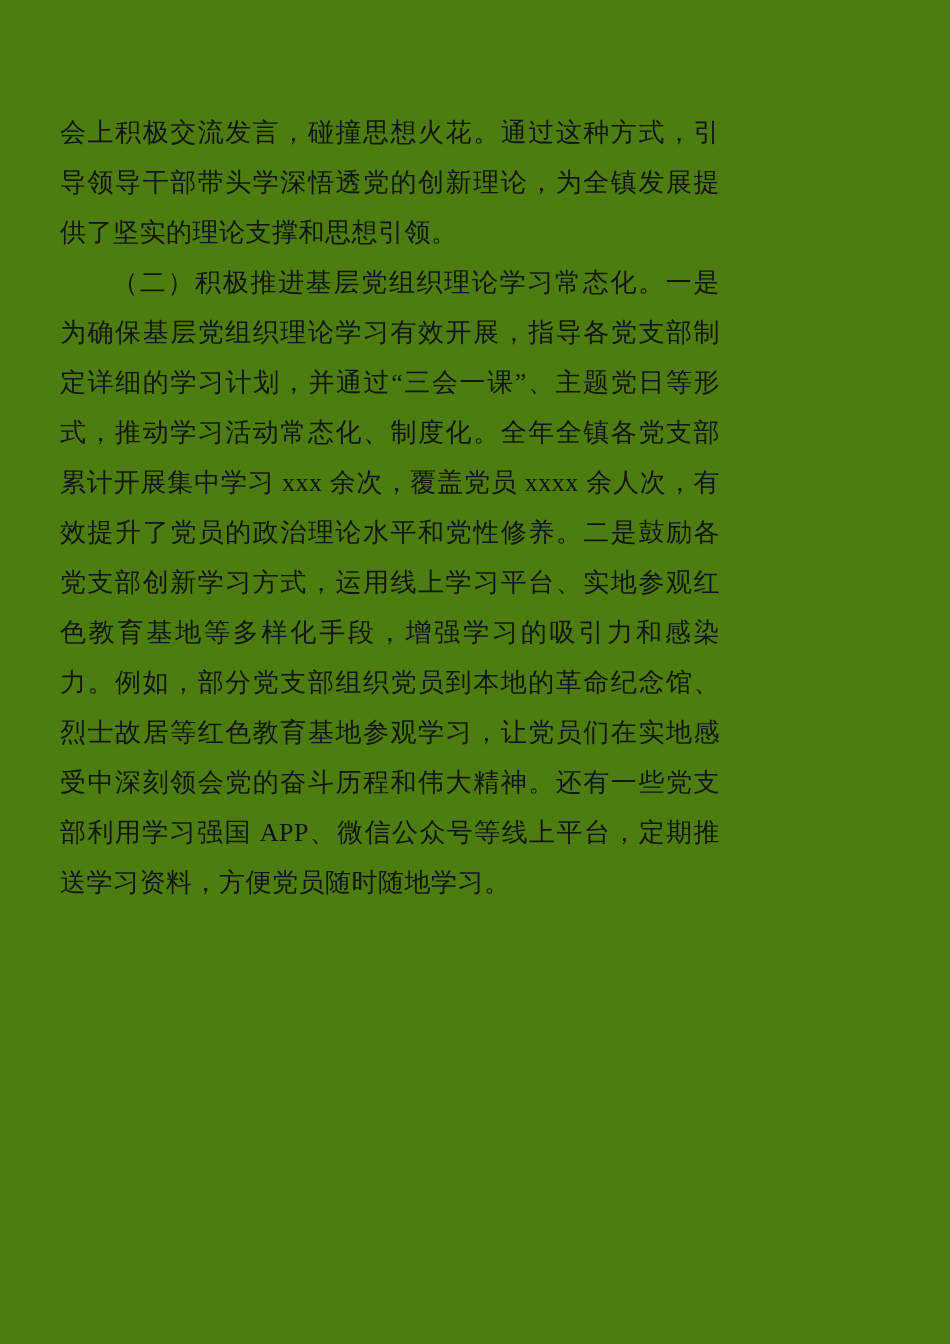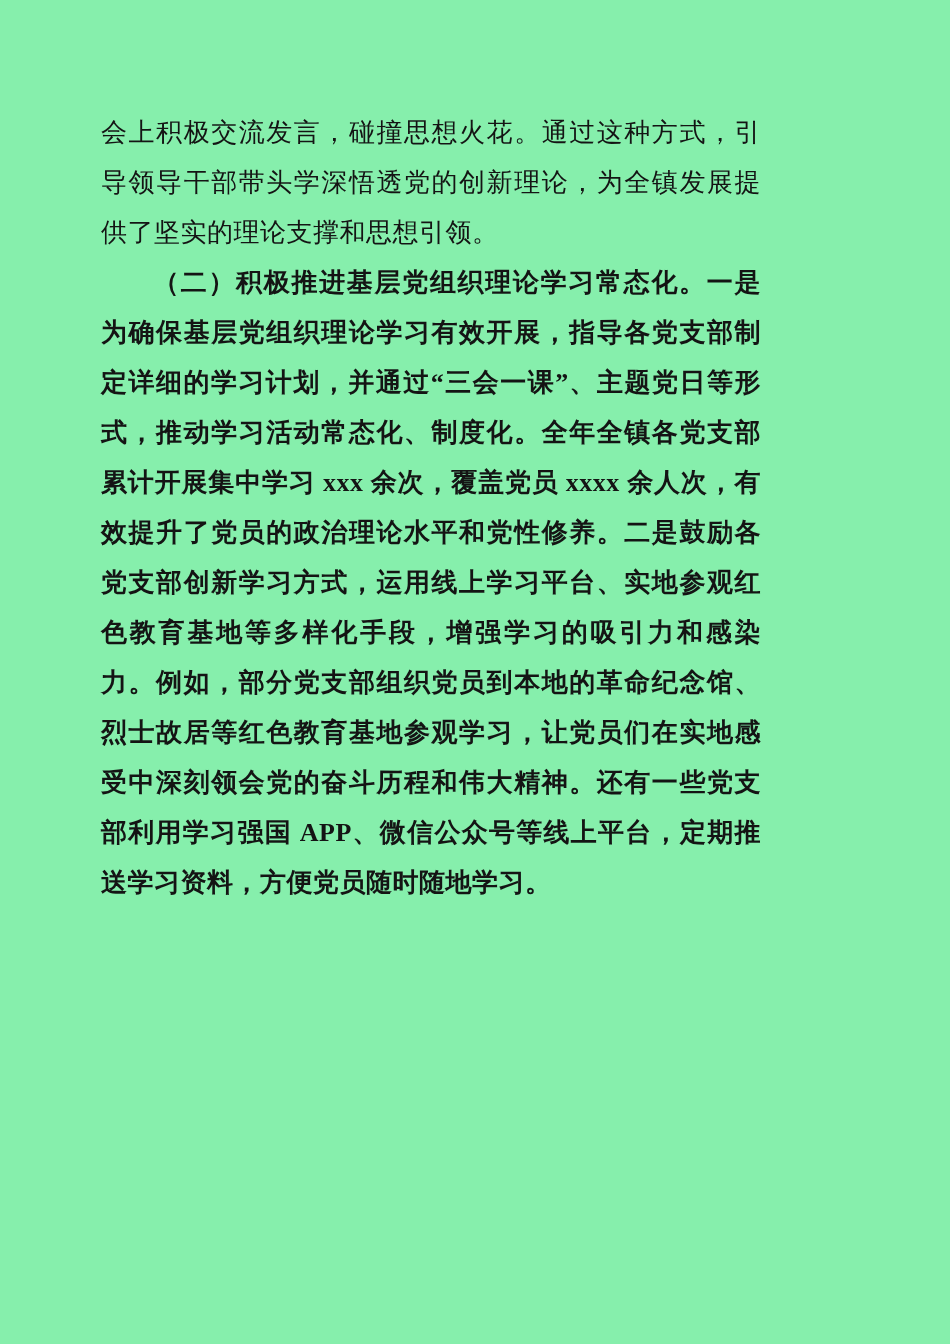--- a/index.html
+++ b/index.html
@@ -10,39 +10,38 @@
     width: 950px;
     height: 1344px;
     background: #ffffff;
     overflow: hidden;
     font-family: "Liberation Serif", "DejaVu Serif", serif;
   }
   .document-page {
     box-sizing: border-box;
     width: 950px;
     height: 1344px;
-    padding: 108px 145px 0 101px;
-    background: #86efac;
+    padding: 108px 145px 0 60px;
+    background: #4d7c0f;
   }
   .document-body {
     width: 660px;
     color: #141414;
   }
   .para {
     margin: 0;
     font-size: 26px;
     line-height: 50px;
     text-align: justify;
     text-justify: inter-character;
     letter-spacing: 0.5px;
     word-break: break-all;
   }
   .para.indent {
     text-indent: 2em;
-    font-weight: bold;
   }
 </style>
 </head>
 <body>
 
 <div class="document-page">
   <div class="document-body">
       <p class="para">会上积极交流发言，碰撞思想火花。通过这种方式，引导领导干部带头学深悟透党的创新理论，为全镇发展提供了坚实的理论支撑和思想引领。</p>
       <p class="para indent">（二）积极推进基层党组织理论学习常态化。一是为确保基层党组织理论学习有效开展，指导各党支部制定详细的学习计划，并通过“三会一课”、主题党日等形式，推动学习活动常态化、制度化。全年全镇各党支部累计开展集中学习 xxx 余次，覆盖党员 xxxx 余人次，有效提升了党员的政治理论水平和党性修养。二是鼓励各党支部创新学习方式，运用线上学习平台、实地参观红色教育基地等多样化手段，增强学习的吸引力和感染力。例如，部分党支部组织党员到本地的革命纪念馆、烈士故居等红色教育基地参观学习，让党员们在实地感受中深刻领会党的奋斗历程和伟大精神。还有一些党支部利用学习强国 APP、微信公众号等线上平台，定期推送学习资料，方便党员随时随地学习。</p>
     </div>

